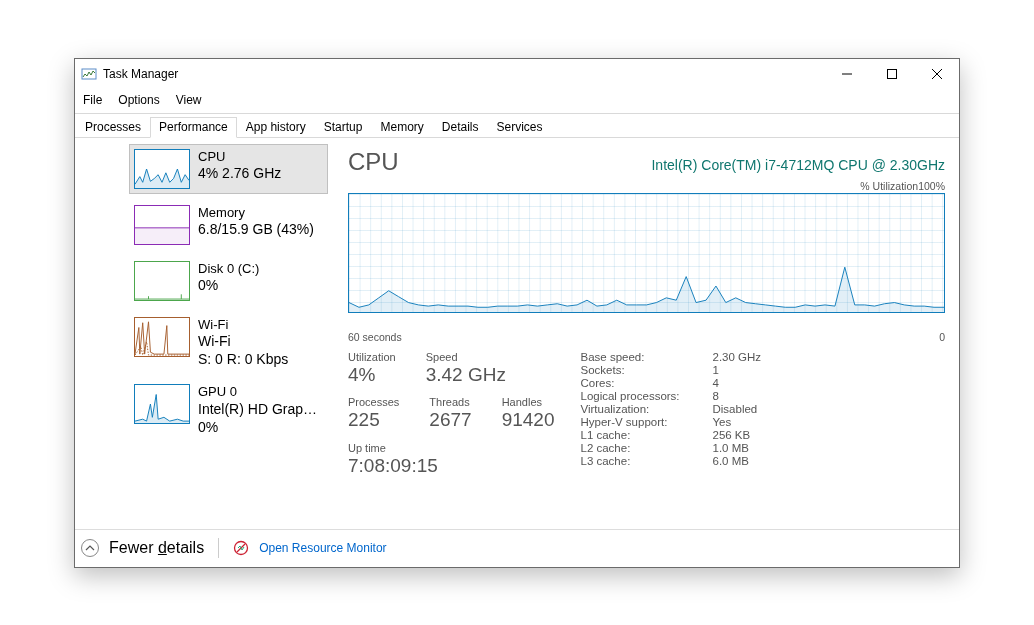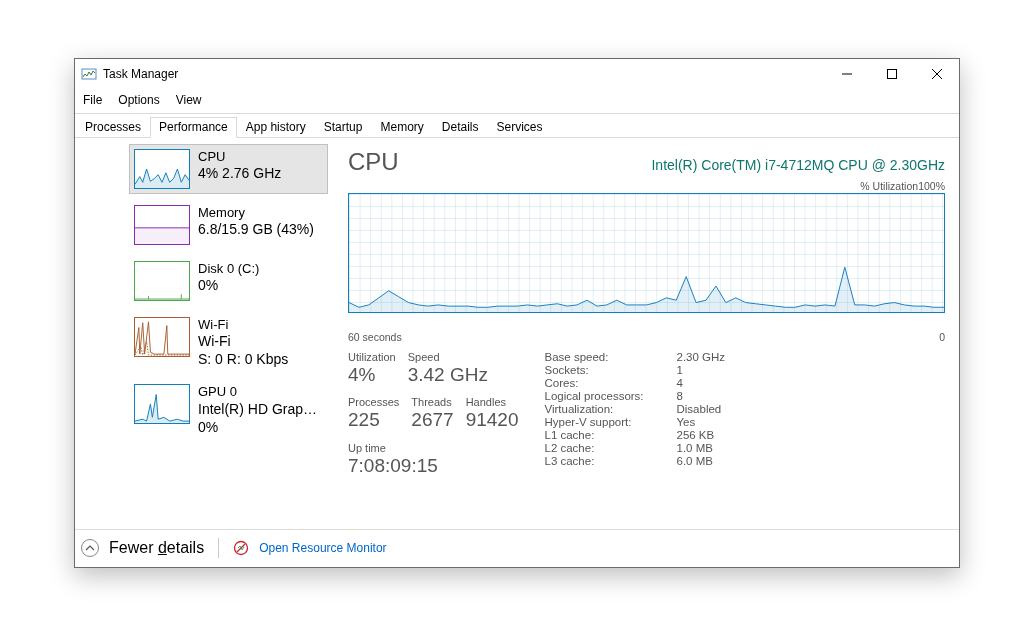--- a/index.html
+++ b/index.html
@@ -154,21 +154,21 @@
   }
   .stats {
     display: flex;
     gap: 26px;
     margin-top: 8px;
     flex: 1;
   }
   .stat-col { display: flex; flex-direction: column; }
   .stat-grid {
     display: flex;
-    gap: 12px;
+    gap: 30px;
     margin-bottom: 10px;
   }
   .stat-block .lbl { font-size: 11px; color: #555; }
   .stat-block .val { font-size: 19px; color: #555; line-height: 1.25; }
   .info-table {
     display: grid;
     grid-template-columns: 122px auto;
     column-gap: 10px;
     row-gap: 1px;
     font-size: 11.5px;

